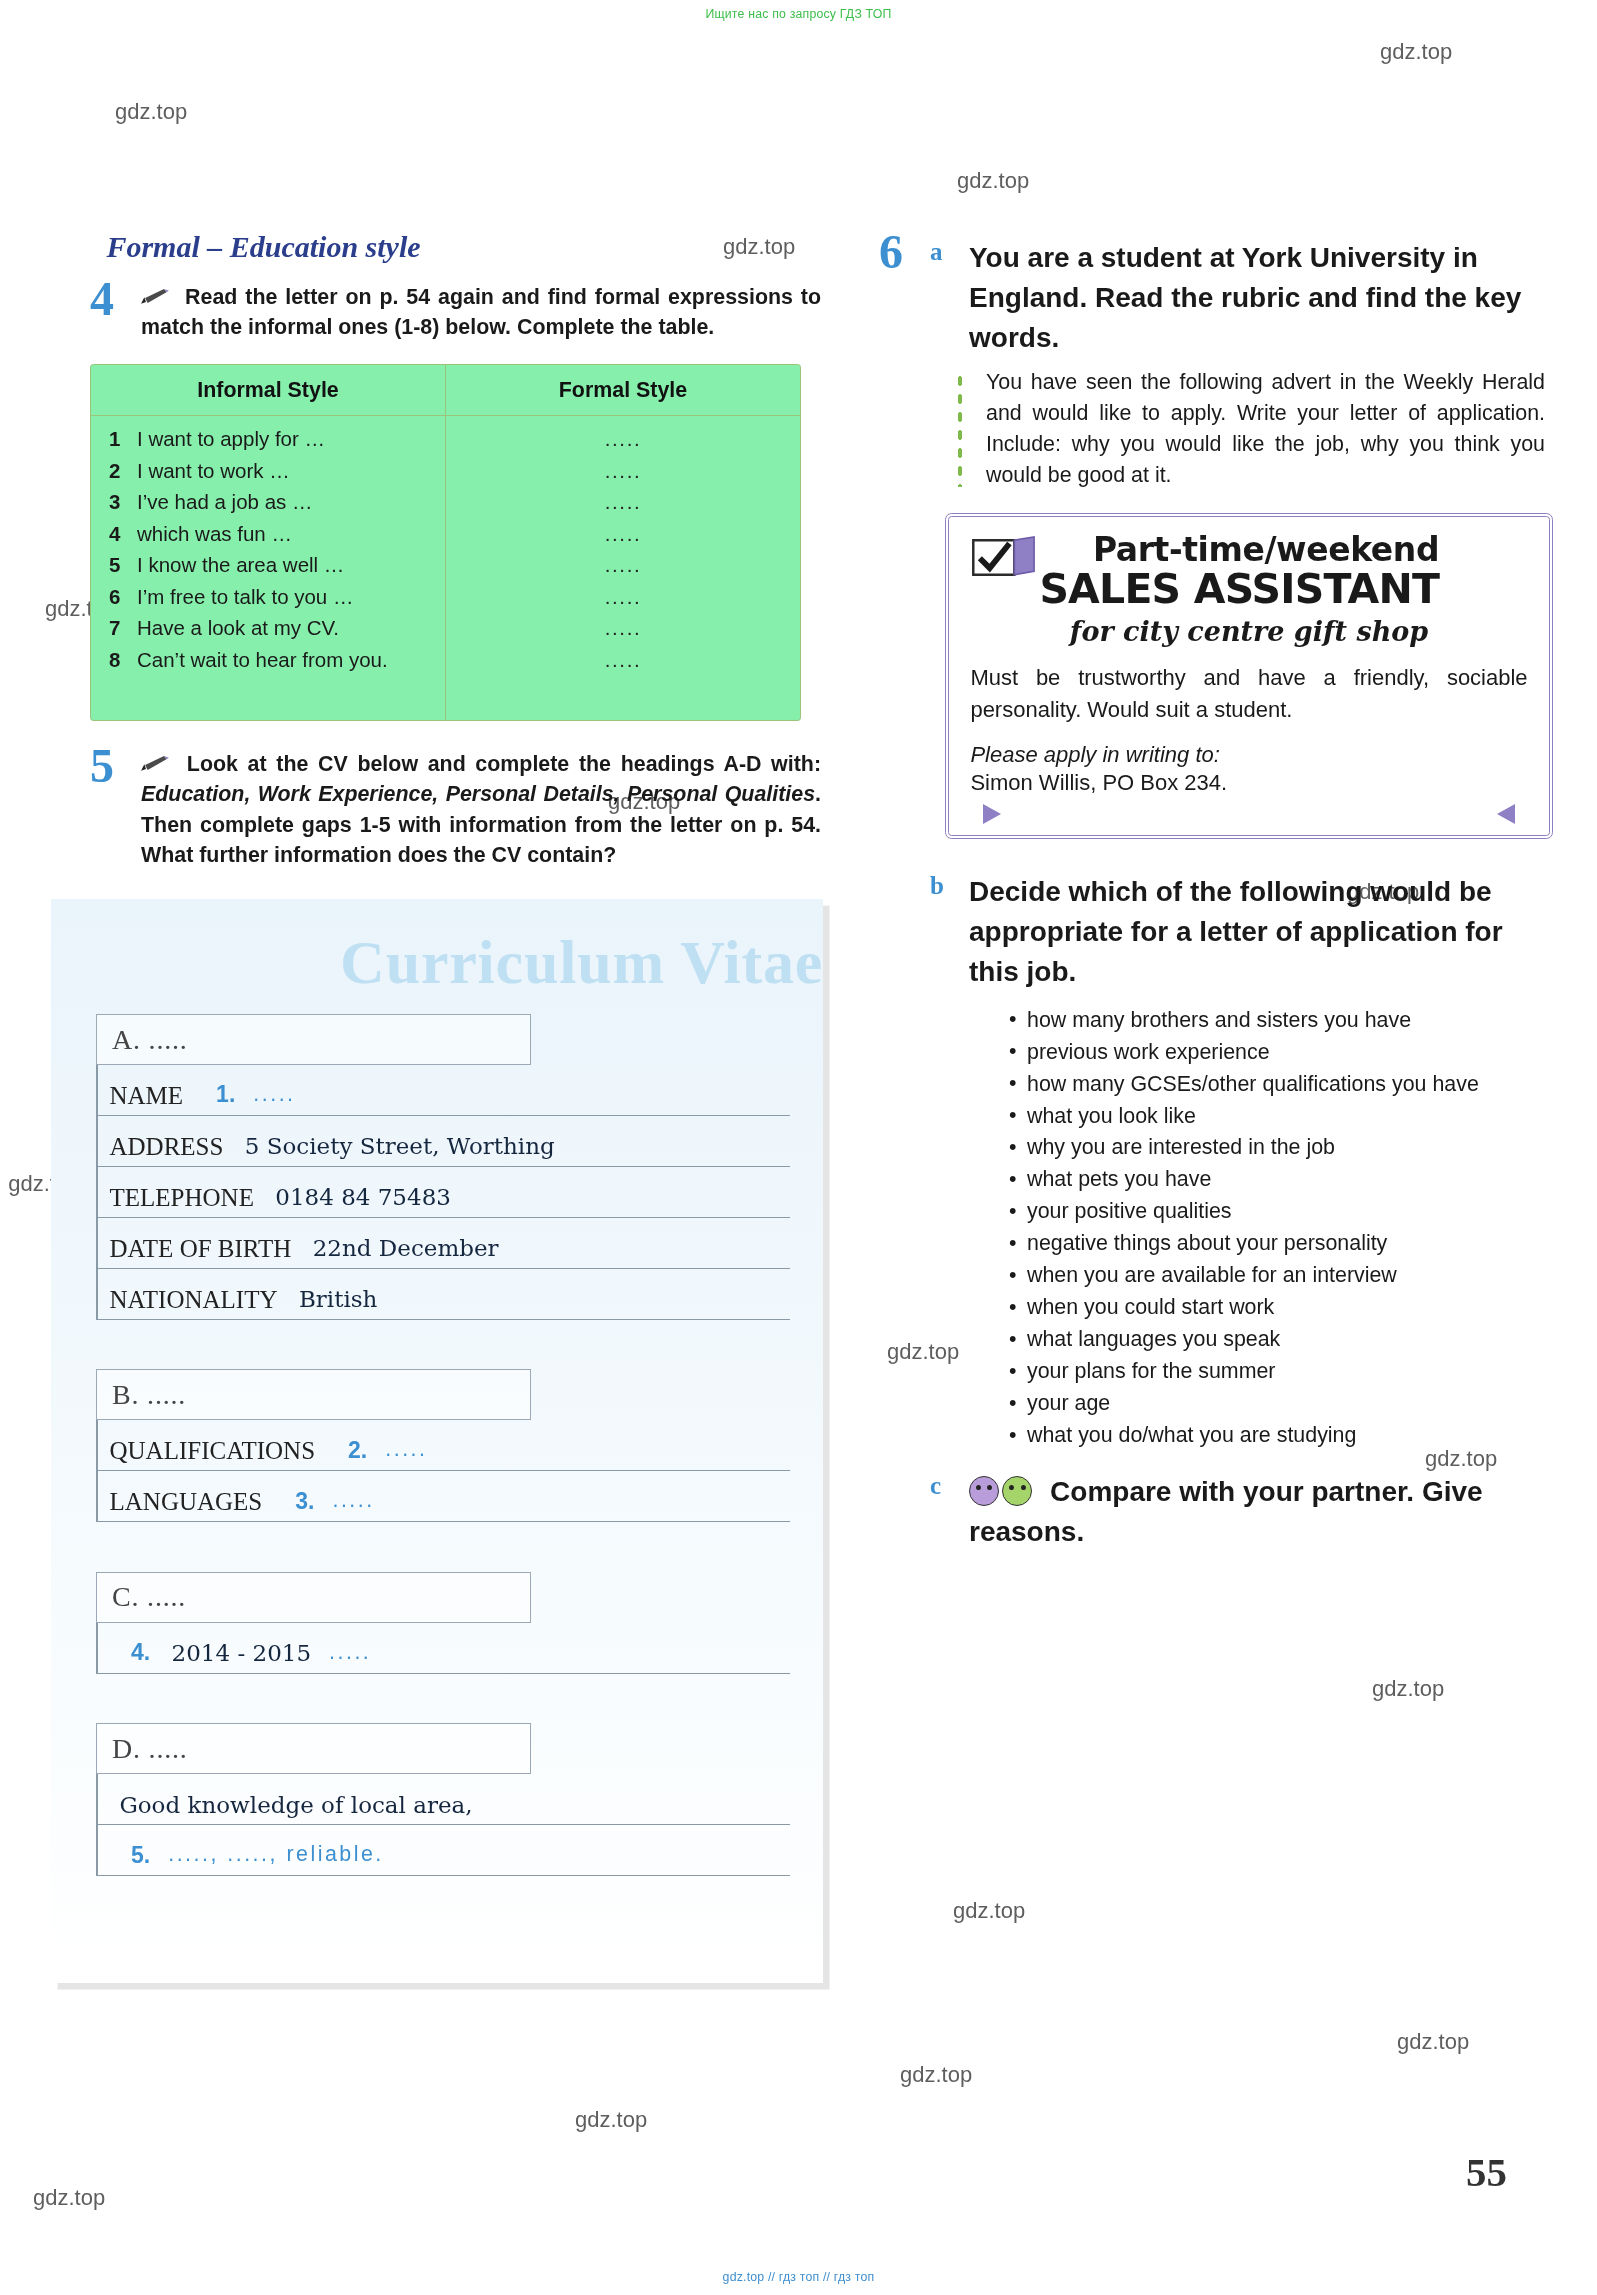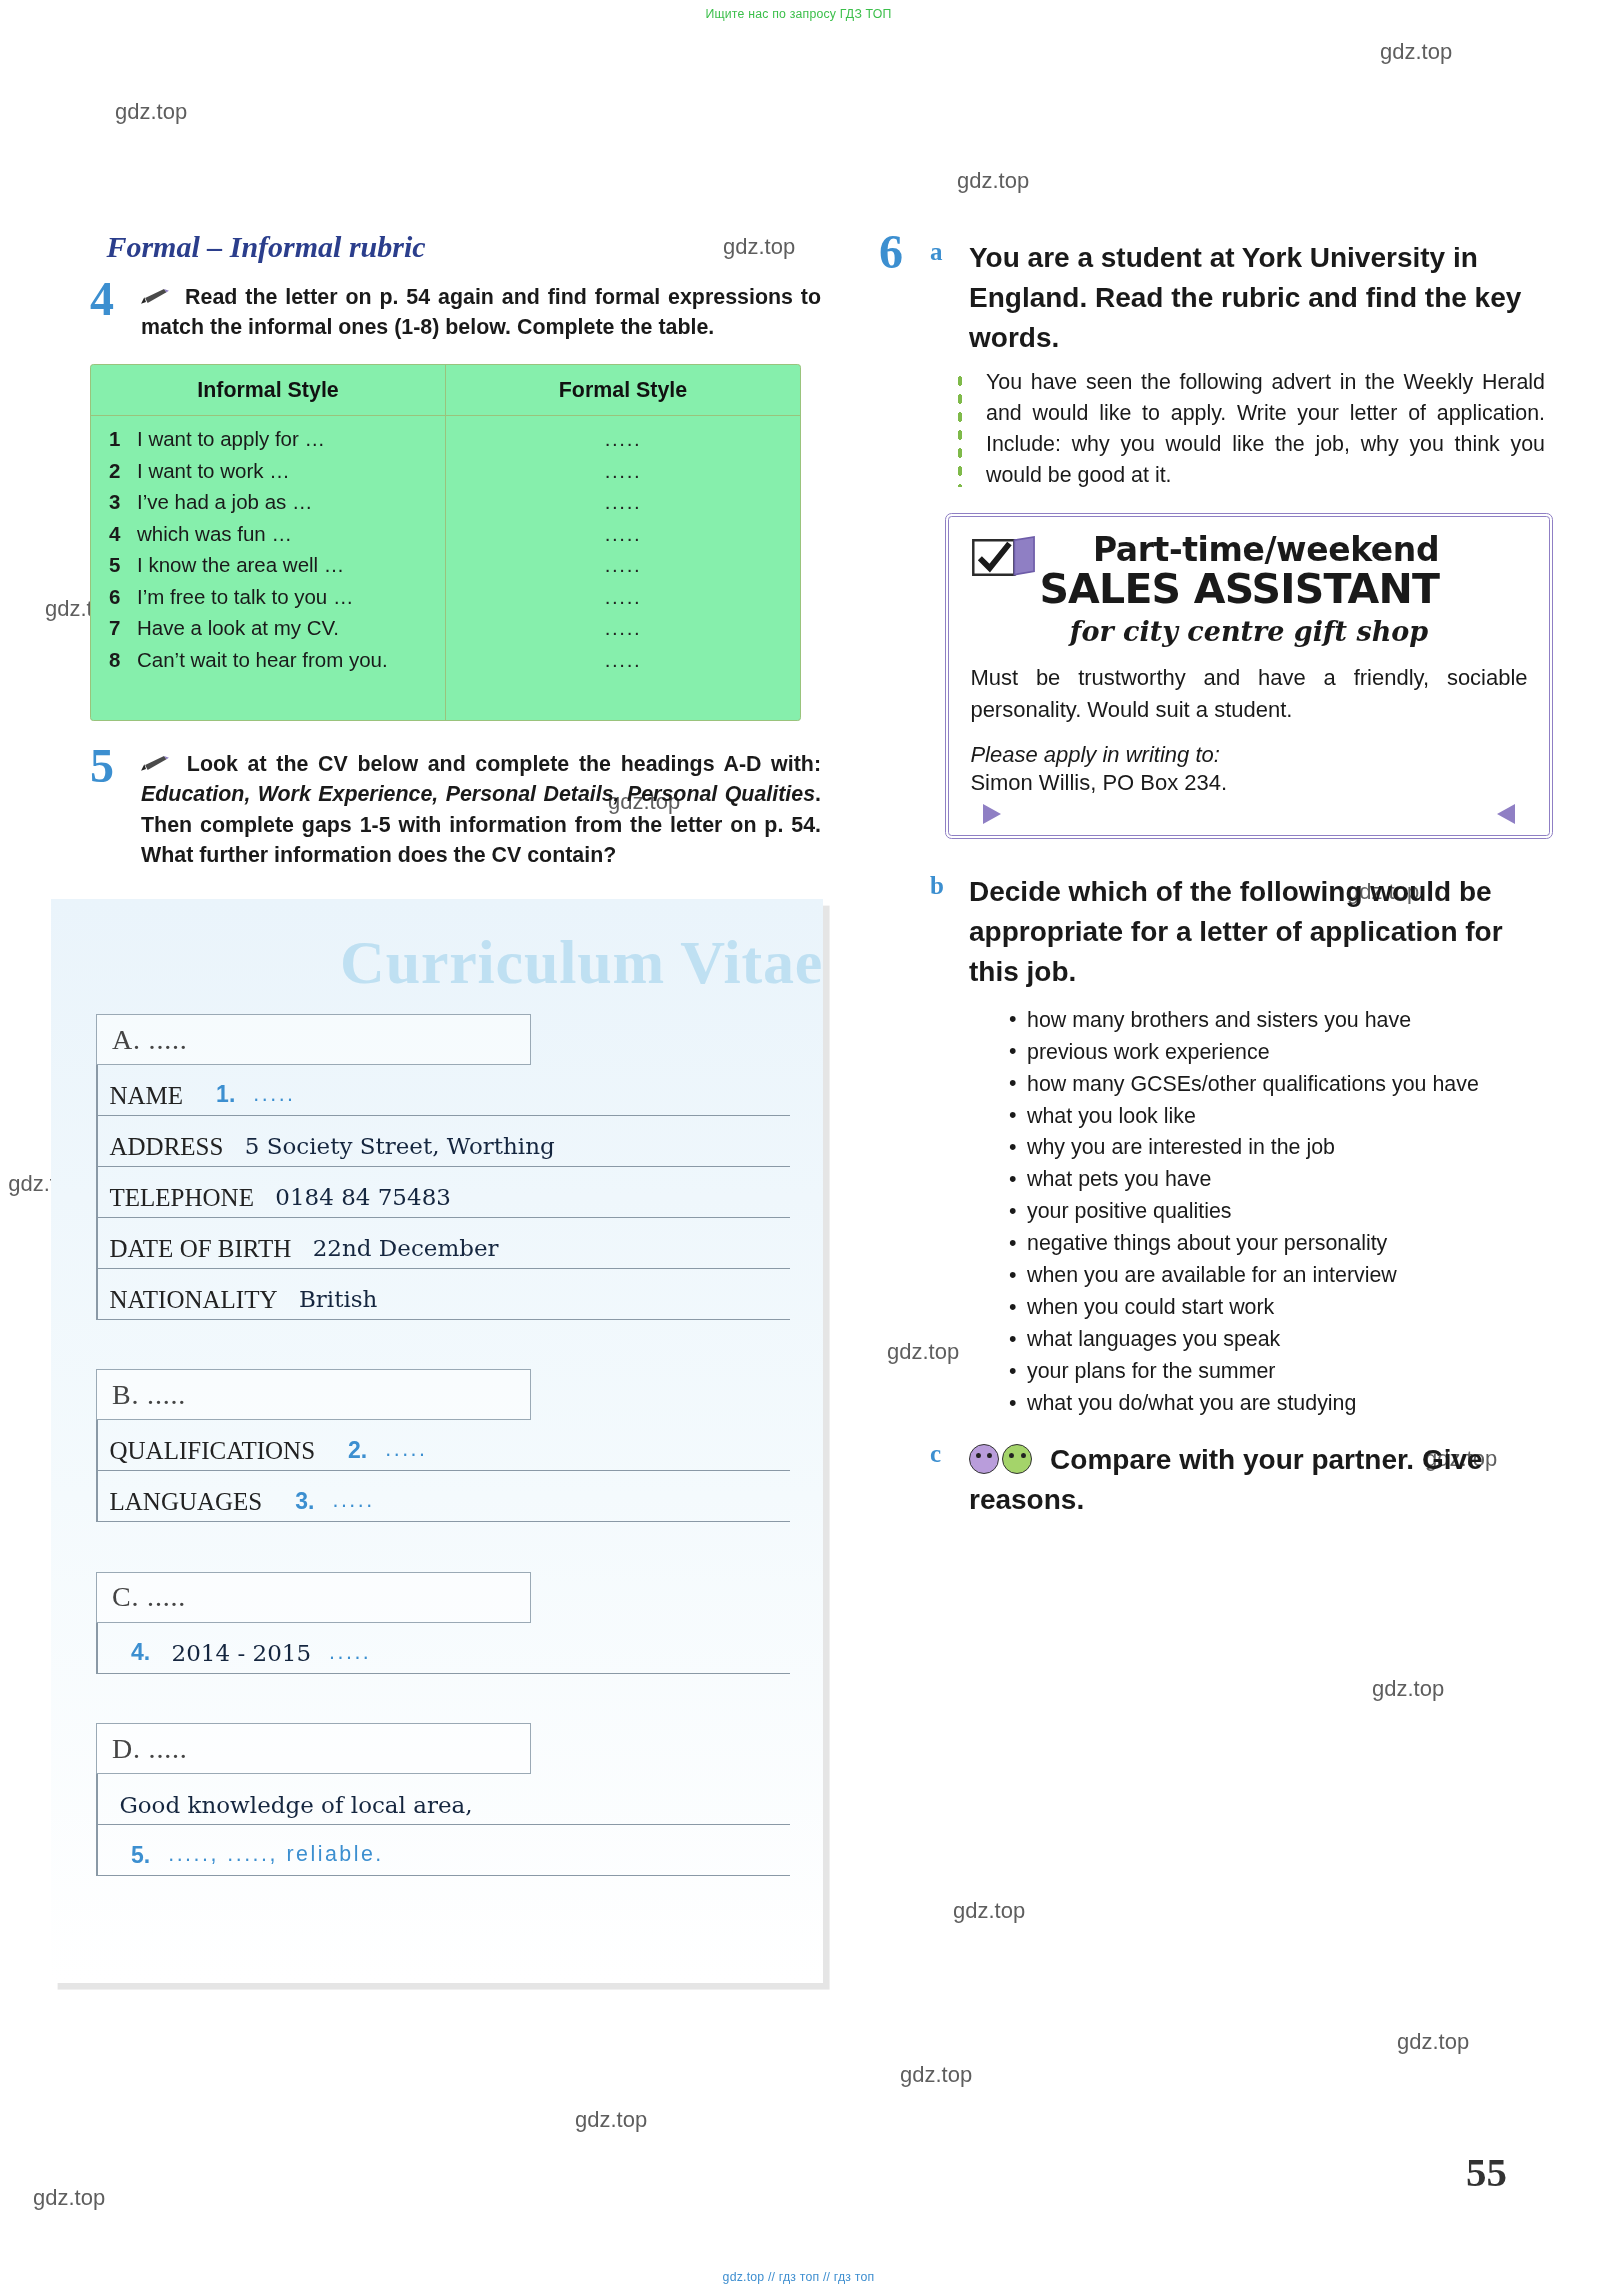--- a/index.html
+++ b/index.html
@@ -432,21 +432,21 @@
       <div class="wm" style="left: 1372px; top: 1676px;">gdz.top</div>
       <div class="wm" style="left: 953px; top: 1898px;">gdz.top</div>
       <div class="wm" style="left: 900px; top: 2062px;">gdz.top</div>
       <div class="wm" style="left: 1397px; top: 2029px;">gdz.top</div>
       <div class="wm" style="left: 575px; top: 2107px;">gdz.top</div>
       <div class="wm" style="left: 33px; top: 2185px;">gdz.top</div>
     </div>
 
   <div class="col-left">
 
-    <div class="sec-title">Formal – Informal rubric</div>
+    <div class="sec-title">Formal – Education style</div>
 
     <div class="ex">
       <div class="ex-num">4</div>
       <div class="ex-body">
         <span class="pen-icon">
           <svg width="28" height="16.4" viewBox="0 0 34 20">
               <polygon points="0,18 6,16 4,10" fill="#222"></polygon>
               <polygon points="5,11 8,17 31,4 28,0" fill="#4a4a4a"></polygon>
               <polygon points="28,0 31,4 34,2" fill="#8f7fc4"></polygon>
             </svg>
@@ -637,20 +637,21 @@
           <li>how many GCSEs/other qualifications you have</li>
           <li>what you look like</li>
           <li>why you are interested in the job</li>
           <li>what pets you have</li>
           <li>your positive qualities</li>
           <li>negative things about your personality</li>
           <li>when you are available for an interview</li>
           <li>when you could start work</li>
           <li>what languages you speak</li>
           <li>your plans for the summer</li>
+          <li>your age</li>
           <li>what you do/what you are studying</li>
         </ul>
 
       <div style="position:relative; margin-top:21.4px;">
         <div class="sub-letter" style="position:absolute; left:51px; top:0;">c</div>
         <div class="sub-body">
           <span class="faces">
             <span class="face p"></span>
               <span class="face g"></span>
           </span>

